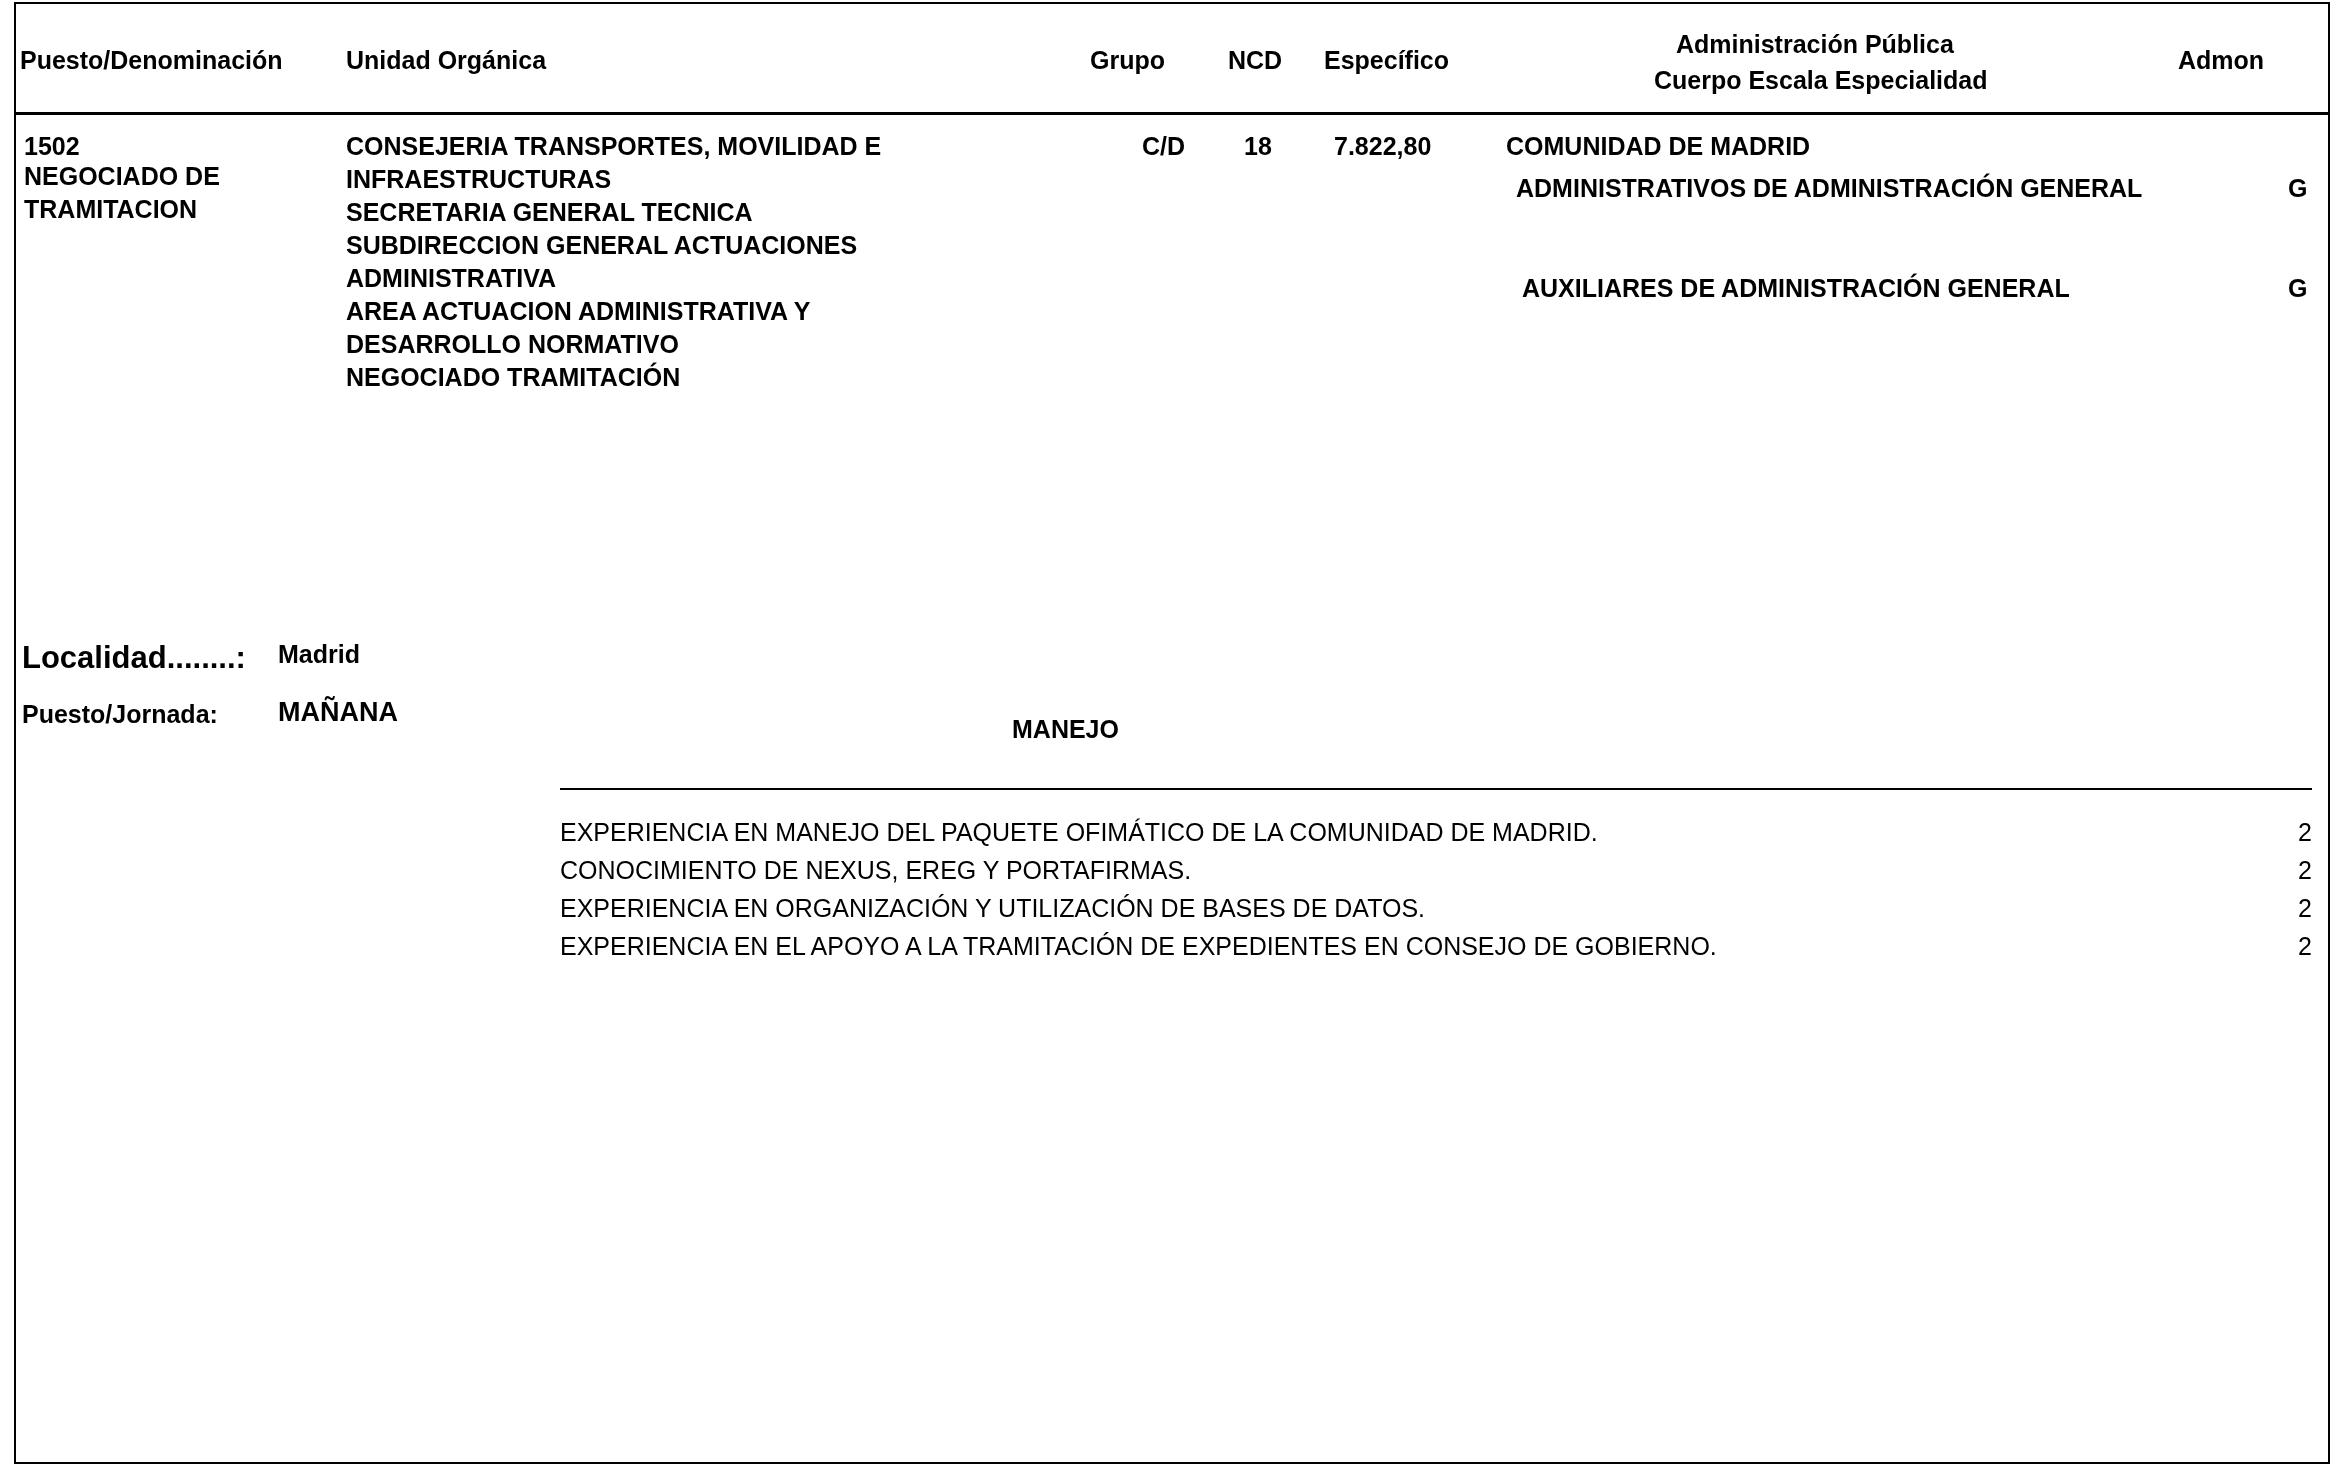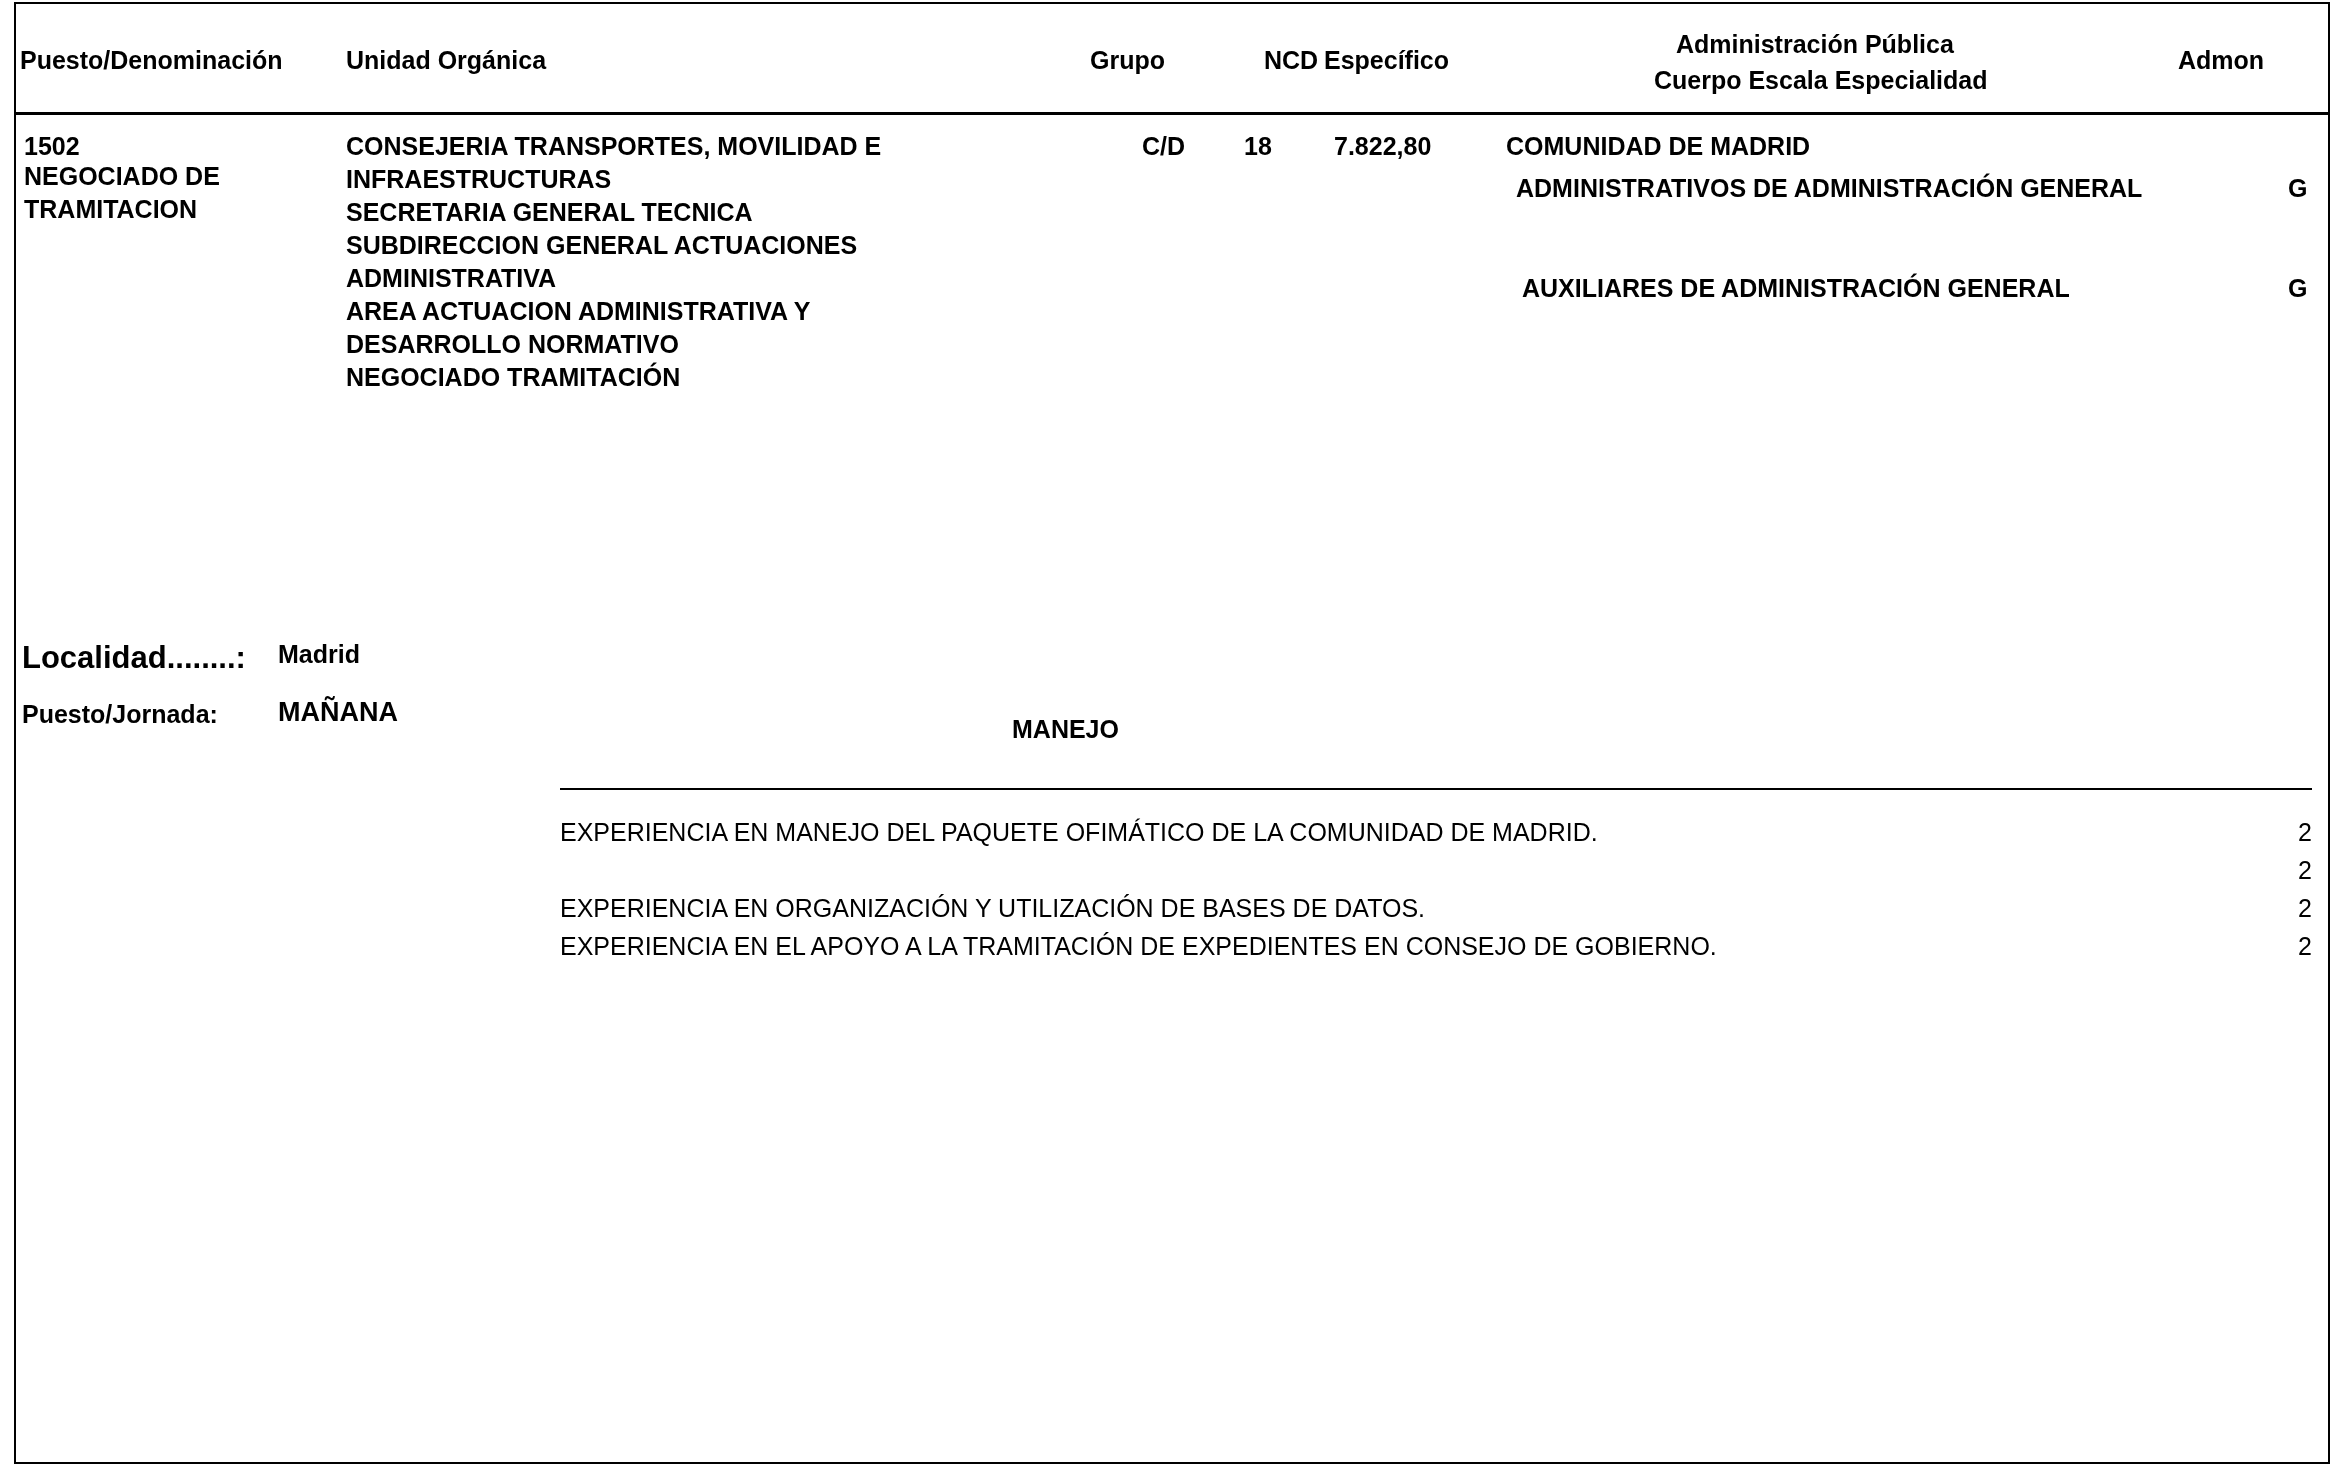--- a/index.html
+++ b/index.html
@@ -44,21 +44,21 @@
   }
   .hdr-cell {
     position: absolute;
     font-size: 25px;
     font-weight: bold;
     white-space: nowrap;
   }
   .hdr-puesto   { left: 4px;    top: 42px; }
   .hdr-unidad   { left: 330px;  top: 42px; }
   .hdr-grupo    { left: 1074px; top: 42px; }
-  .hdr-ncd      { left: 1212px; top: 42px; margin-left: 36px; }
+  .hdr-ncd      { left: 1212px; top: 42px; }
   .hdr-espec    { left: 1308px; top: 42px; }
   .hdr-admpub   { left: 1660px; top: 26px; }
   .hdr-cuerpo   { left: 1638px; top: 62px; }
   .hdr-admon    { left: 2162px; top: 42px; }
 
   .header-rule {
     position: absolute;
     left: 16px;
     top: 112px;
     width: 2312px;
@@ -201,20 +201,21 @@
 
   <div class="meritos-title">MANEJO</div>
   <div class="meritos-rule"></div>
 
   <div class="merit-list">
     <div class="merit-row">
       <span class="merit-text">EXPERIENCIA EN MANEJO DEL PAQUETE OFIMÁTICO DE LA COMUNIDAD DE MADRID.</span>
       <span class="merit-points">2</span>
     </div>
     <div class="merit-row">
+      <span class="merit-text">CONOCIMIENTO DE NEXUS, EREG Y PORTAFIRMAS.</span>
       <span class="merit-points">2</span>
     </div>
     <div class="merit-row">
       <span class="merit-text">EXPERIENCIA EN ORGANIZACIÓN Y UTILIZACIÓN DE BASES DE DATOS.</span>
       <span class="merit-points">2</span>
     </div>
     <div class="merit-row">
       <span class="merit-text">EXPERIENCIA EN EL APOYO A LA TRAMITACIÓN DE EXPEDIENTES EN CONSEJO DE GOBIERNO.</span>
       <span class="merit-points">2</span>
     </div>

